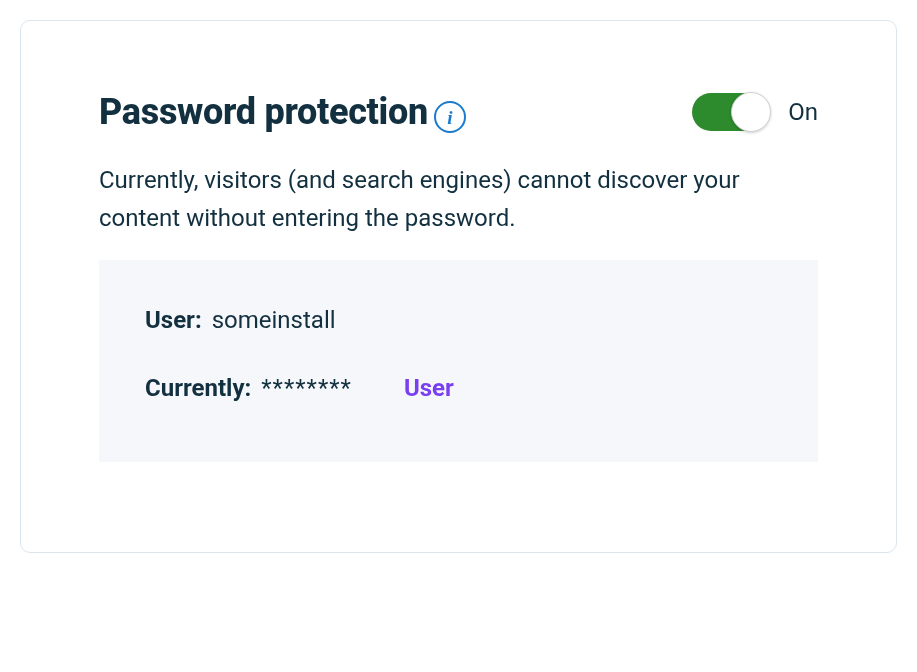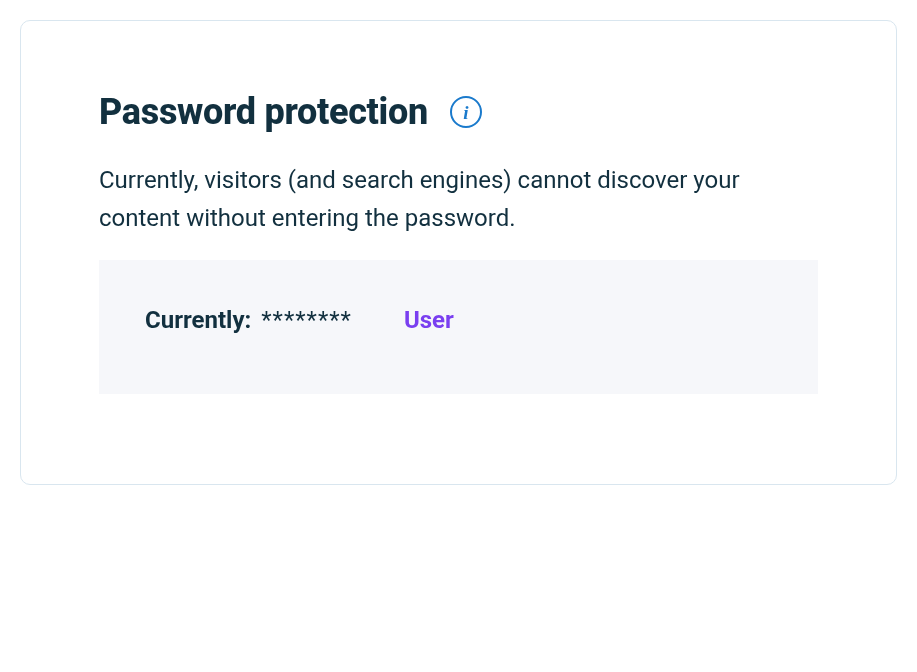--- a/index.html
+++ b/index.html
@@ -20,22 +20,22 @@
       background: #ffffff;
       padding: 70px 78px 90px 78px;
     }
     .header-row {
       display: flex;
       align-items: center;
       margin-bottom: 28px;
     }
     .title-group {
       display: flex;
-      align-items: center;
-      gap: 22px;
+      align-items: flex-end;
+      gap: 6px;
     }
     .title {
       font-size: 36px;
       font-weight: 800;
       color: #12303f;
       letter-spacing: -0.3px;
     }
     .info-icon {
       width: 32px;
       height: 32px;
@@ -126,24 +126,34 @@
 </head>
 <body>
 
 <div class="card">
   <div class="header-row">
     <div class="title-group">
       <h1 class="title">Password protection</h1>
       <span class="info-icon">i</span>
     </div>
     <div class="spacer"></div>
+    <div class="toggle-group">
+      <div class="toggle">
+        <div class="toggle-knob"></div>
+      </div>
+      <span class="toggle-label">On</span>
+    </div>
   </div>
 
   <p class="description">Currently, visitors (and search engines) cannot discover your content without entering the password.</p>
 
   <div class="credentials-box">
+    <div class="cred-row">
+      <span class="cred-label">User:</span>
+      <span class="cred-value">someinstall</span>
+    </div>
     <div class="cred-row">
       <span class="cred-label">Currently:</span>
       <span class="cred-value masked">********</span>
       <span class="show-link">User</span>
     </div>
   </div>
 </div>
 
 </body></html>

